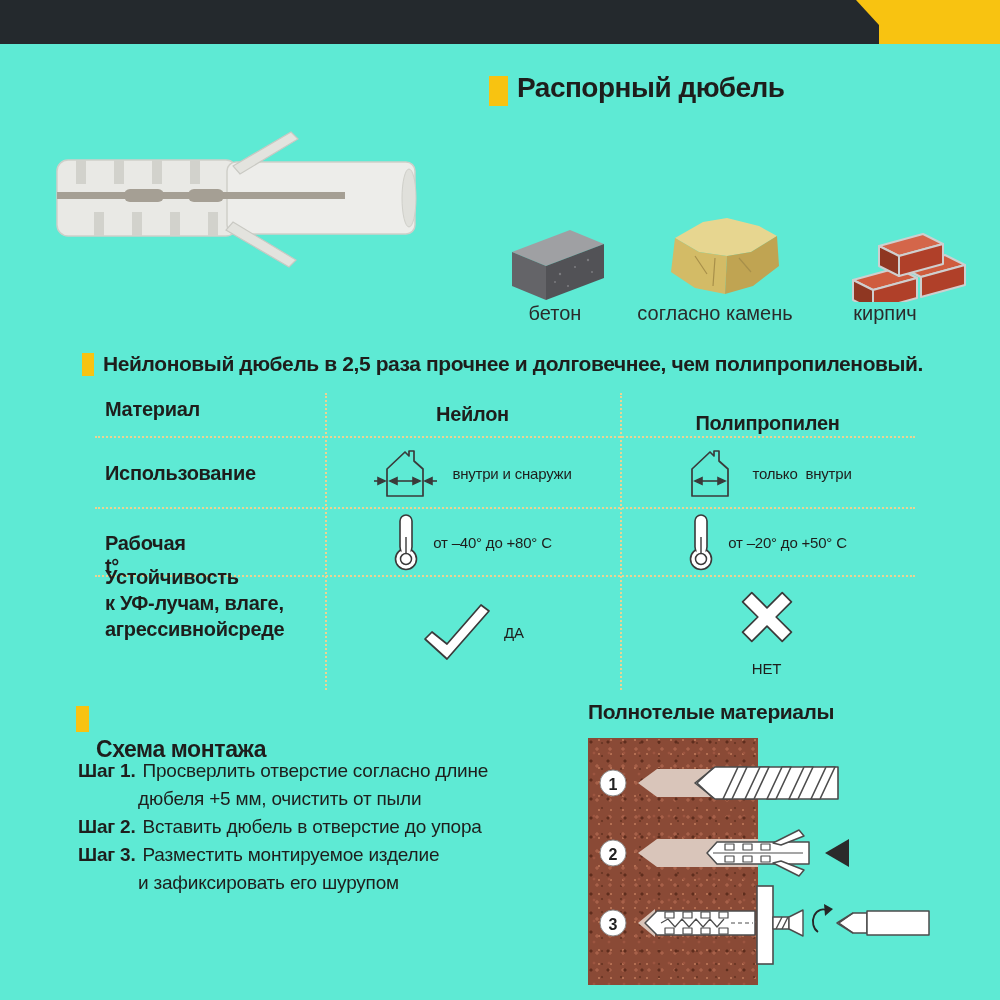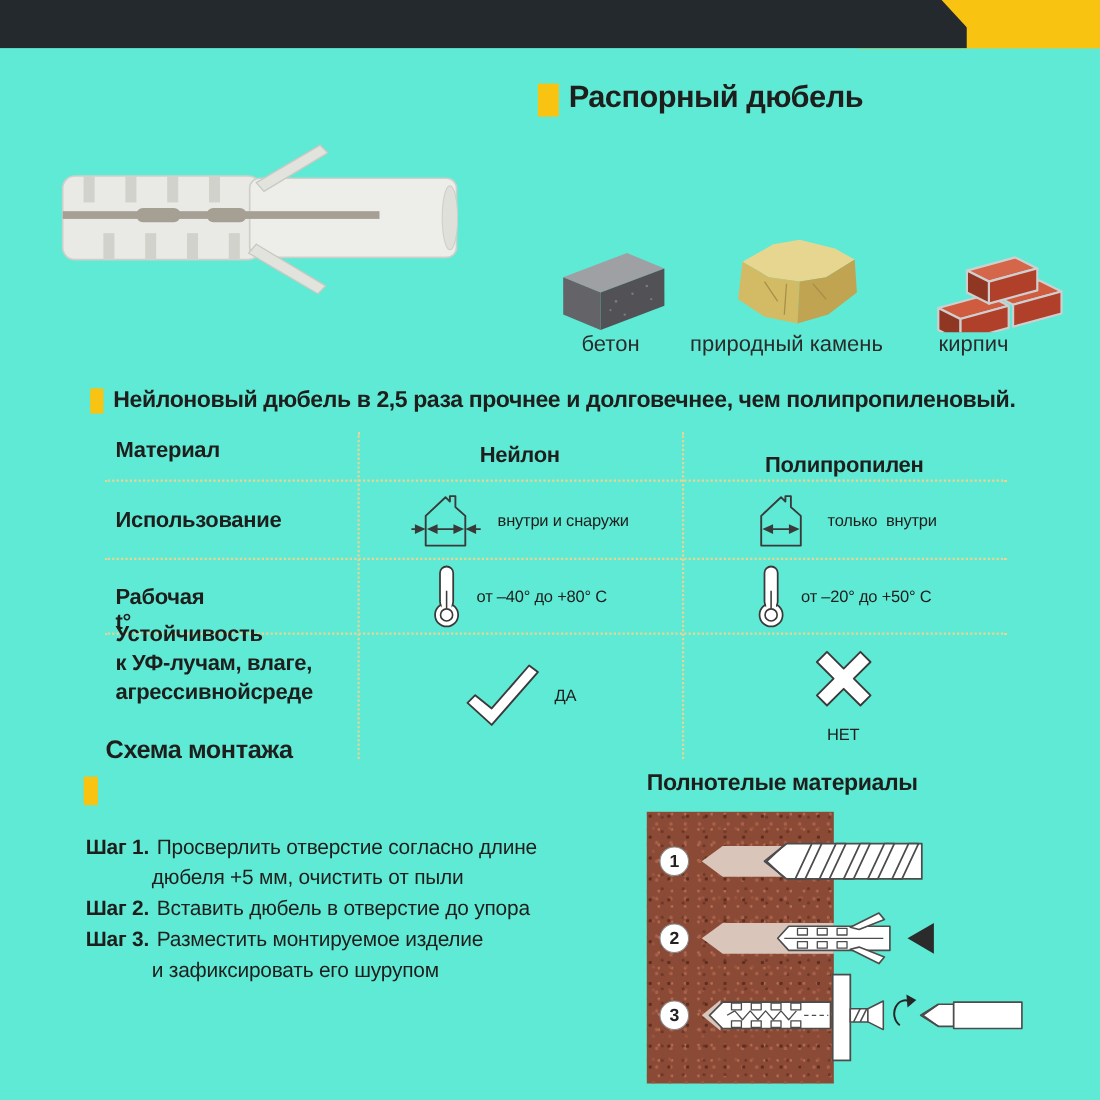--- a/index.html
+++ b/index.html
@@ -108,21 +108,21 @@
       <polygon points="28,84 72,72 72,92 28,104" fill="#B04029"></polygon>
       <polygon points="8,74 28,84 28,104 8,94" fill="#8F3722"></polygon>
       <polygon points="56,61 100,49 120,59 76,71" fill="#CF5C3E"></polygon>
       <polygon points="76,71 120,59 120,79 76,91" fill="#B04029"></polygon>
       <polygon points="34,40 78,28 98,38 54,50" fill="#D4664A"></polygon>
       <polygon points="54,50 98,38 98,58 54,70" fill="#B04029"></polygon>
       <polygon points="34,40 54,50 54,70 34,60" fill="#8F3722"></polygon>
     </g>
   </svg>
   <div class="abs t-mat" style="left:480px;top:302px;width:150px;">бетон</div>
-  <div class="abs t-mat" style="left:620px;top:302px;width:190px;">природный камень</div>
+  <div class="abs t-mat" style="left:620px;top:302px;width:190px;">согласно камень</div>
   <div class="abs t-mat" style="left:810px;top:302px;width:150px;">кирпич</div>
 
   <div class="abs marker" style="left:82px;top:353px;width:12px;height:23px;"></div>
   <div class="abs t-headline" style="left:103px;top:352px;">Нейлоновый дюбель в 2,5 раза прочнее и долговечнее, чем полипропиленовый.</div>
 
   <div class="abs" style="left:0;top:0;">
     <div class="abs hline" style="left:95px;top:436px;width:820px;"></div>
     <div class="abs hline" style="left:95px;top:507px;width:820px;"></div>
     <div class="abs hline" style="left:95px;top:575px;width:820px;"></div>
     <div class="abs vline" style="left:325px;top:393px;height:297px;"></div>
@@ -199,21 +199,21 @@
     </div>
     <div class="abs cell" style="left:619px;top:577px;width:295px;height:110px;flex-direction:column;">
       <svg width="60" height="60" viewBox="0 0 60 60">
         <polygon points="-6.5,-28 6.5,-28 6.5,-6.5 28,-6.5 28,6.5 6.5,6.5 6.5,28 -6.5,28 -6.5,6.5 -28,6.5 -28,-6.5 -6.5,-6.5" transform="translate(30,30) rotate(45)" fill="#fff" stroke="#3a3a3a" stroke-width="1.7" stroke-linejoin="round"></polygon>
       </svg>
       <span class="t-cell-val">НЕТ</span>
     </div>
   </div>
 
   <div class="abs marker" style="left:76px;top:706px;width:13px;height:26px;"></div>
-  <div class="abs t-head" style="left:96px;top:668px;">Схема монтажа</div>
+  <div class="abs t-head" style="left:96px;top:736px;">Схема монтажа</div>
   <div class="abs t-step" style="left:78px;top:757px;width:470px;">
     <div>
       <span class="step-label">Шаг 1.</span><span>Просверлить отверстие согласно длине</span>
     </div>
     <div class="step-indent">дюбеля +5 мм, очистить от пыли</div>
     <div>
       <span class="step-label">Шаг 2.</span><span>Вставить дюбель в отверстие до упора</span>
     </div>
     <div>
       <span class="step-label">Шаг 3.</span><span>Разместить монтируемое изделие</span>

